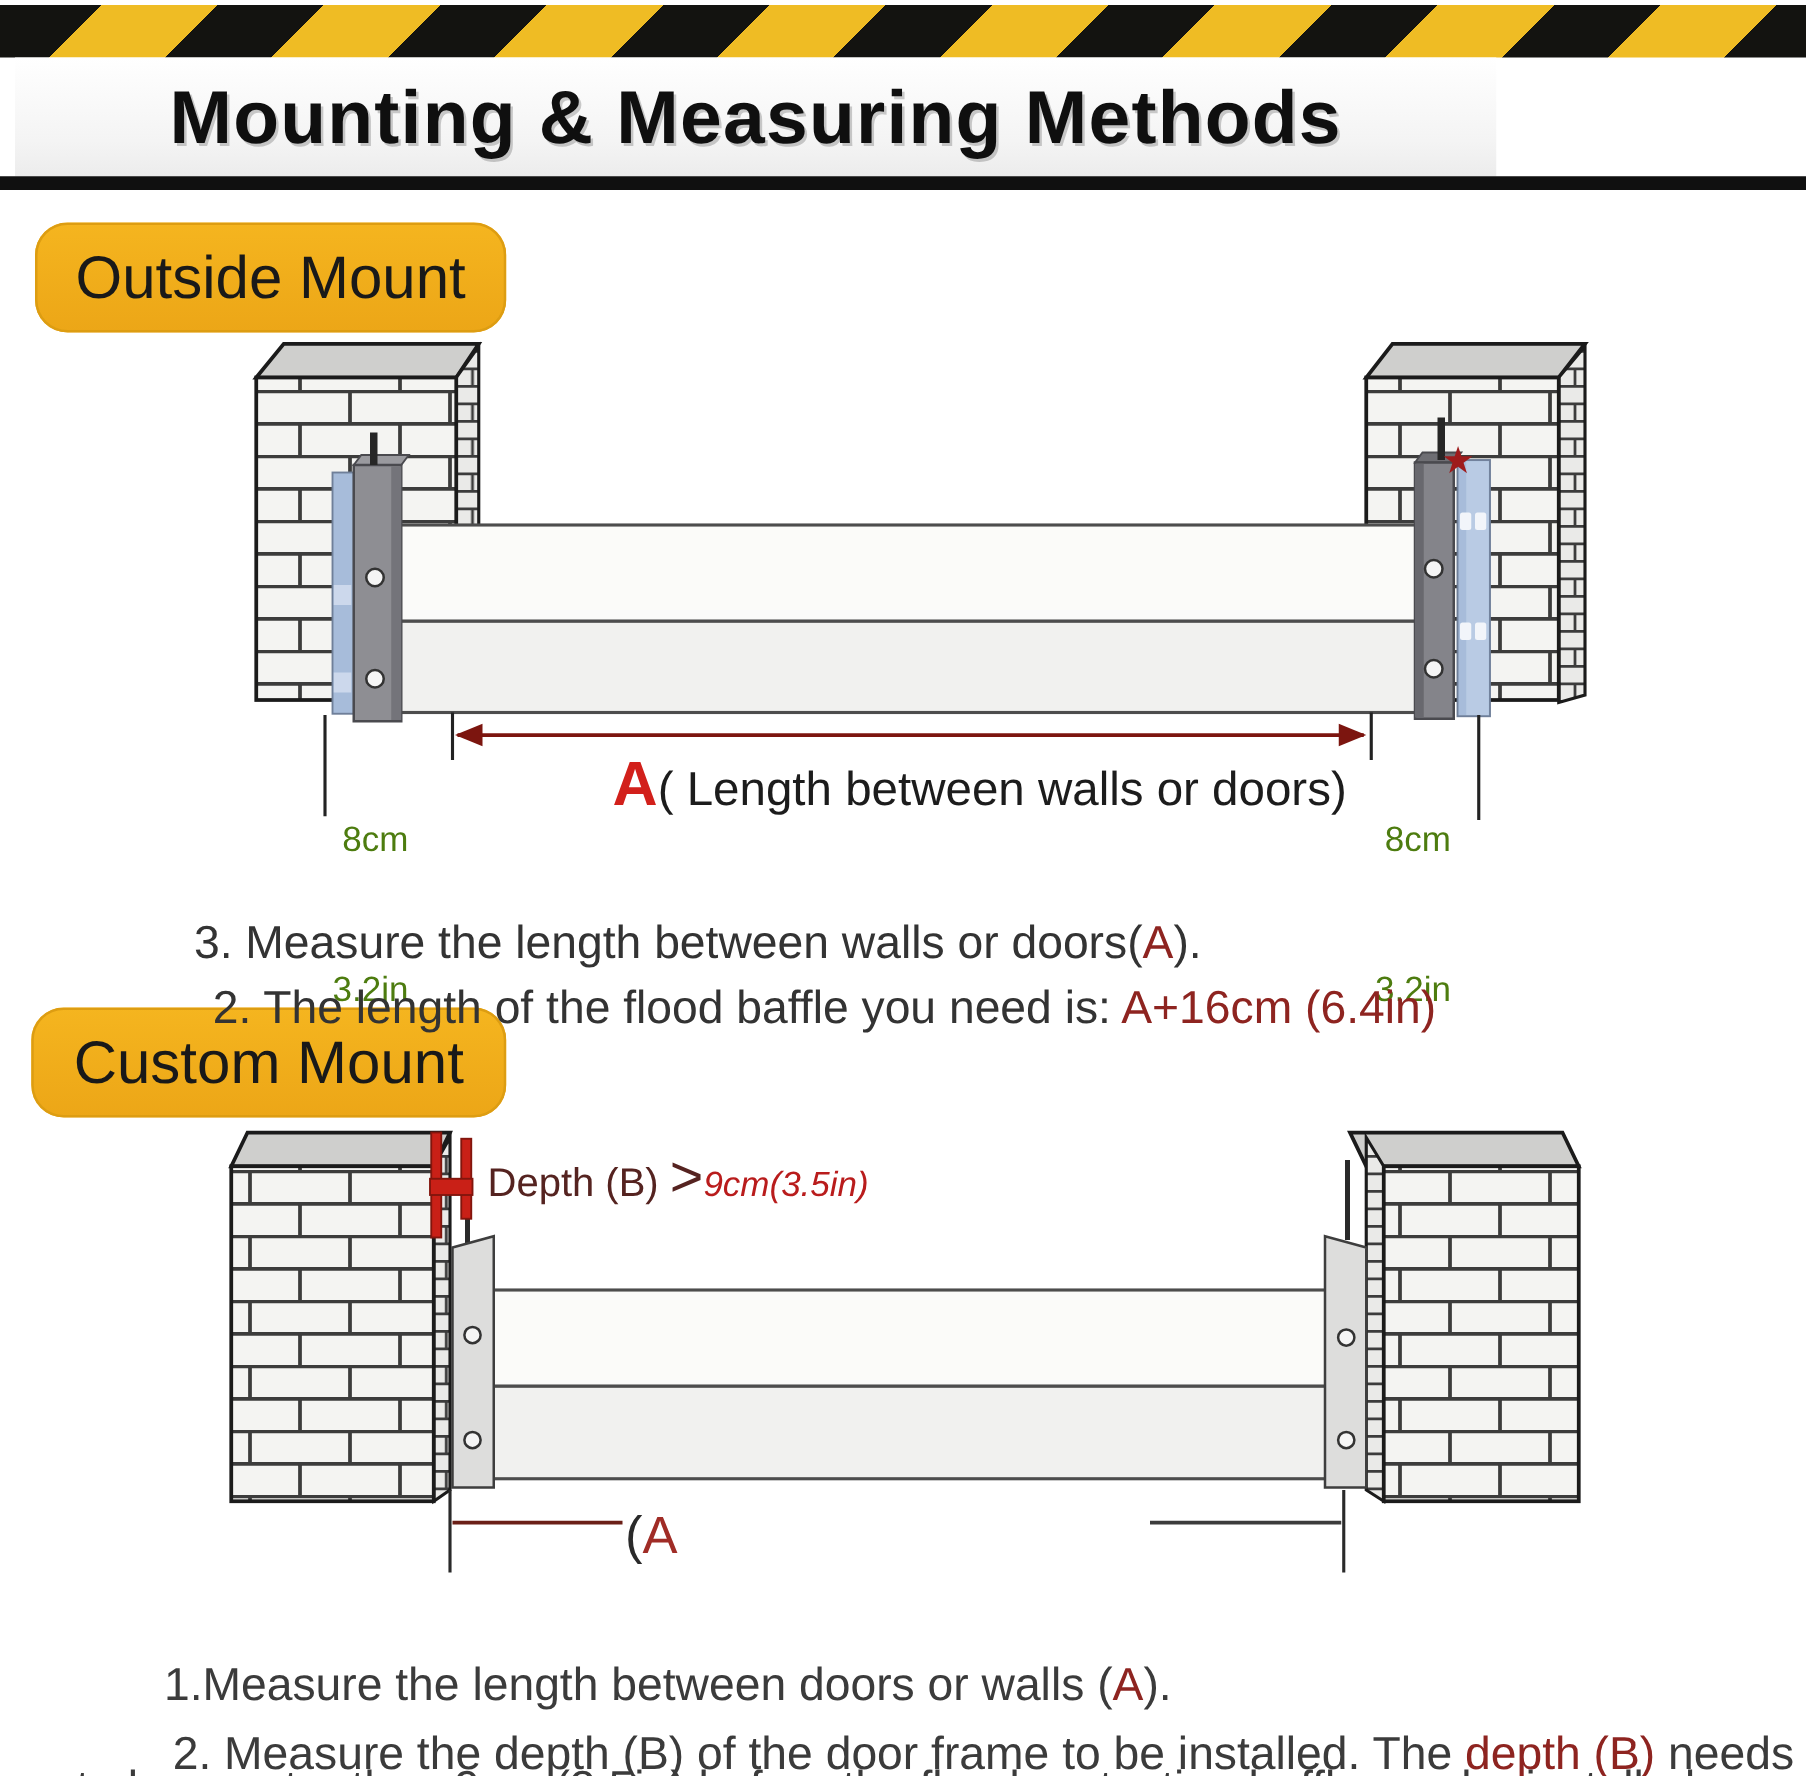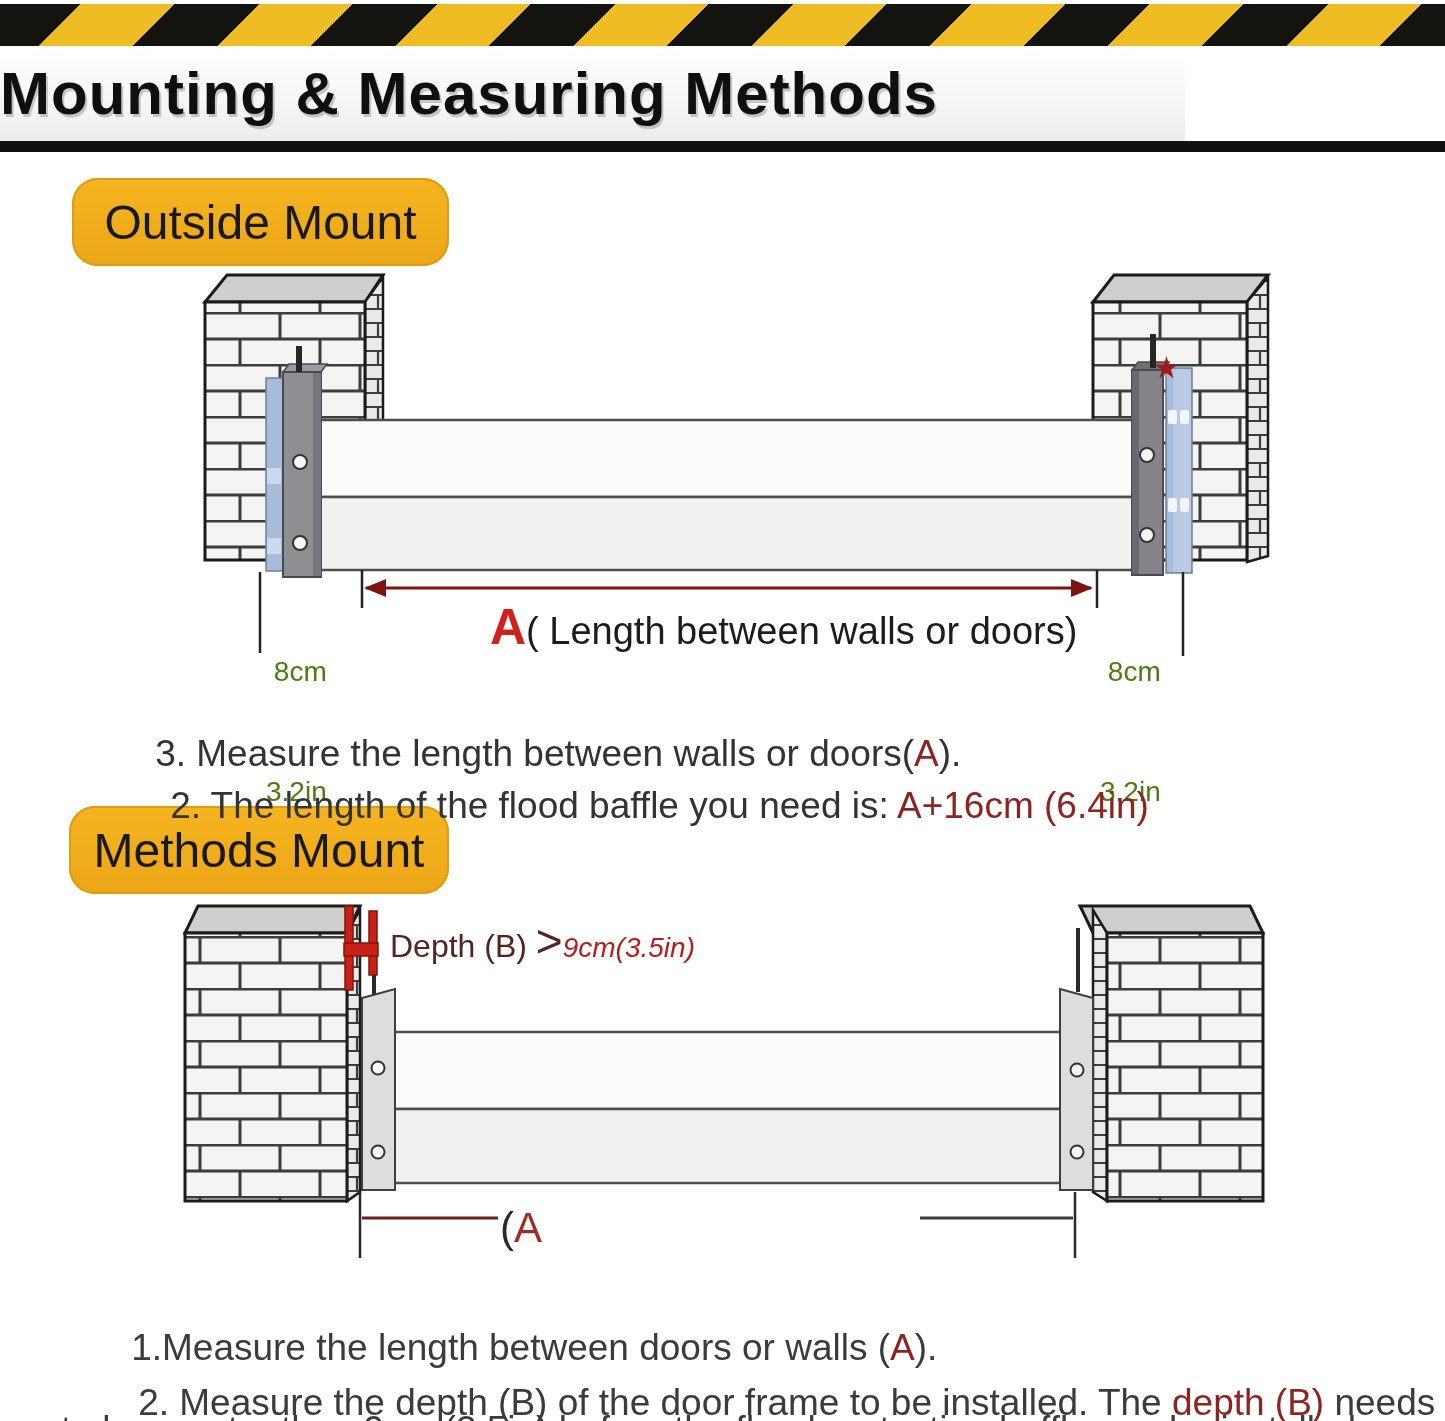--- a/index.html
+++ b/index.html
@@ -4,31 +4,31 @@
 <style>
   html,body{margin:0;padding:0;background:#ffffff;}
   .page{position:relative;width:1445px;height:1421px;background:#ffffff;overflow:hidden;
         font-family:"Liberation Sans", sans-serif;color:#2f2f2f;}
 
   
   .hazard{position:absolute;left:0;top:0;width:1445px;height:46px;
     background:
       linear-gradient(#ffffff,#ffffff) 0 0/100% 4px no-repeat,
       repeating-linear-gradient(135deg,#131310 0 60px,#efbc24 60px 126px);}
-  .titleband{position:absolute;left:0;top:46px;width:1185px;height:95px;
+  .titleband{position:absolute;left:12px;top:46px;width:1185px;height:95px;
     background:linear-gradient(180deg,#ffffff 0%,#f4f4f4 70%,#ececec 100%);
-    display:flex;align-items:center;}
+    display:flex;align-items:center;justify-content:center;}
   .title{font-size:60px;font-weight:700;letter-spacing:1px;color:#0f0f0f;
     text-shadow:2px 3px 0 rgba(110,110,110,.35);}
   .blackbar{position:absolute;left:0;top:141px;width:1445px;height:11px;background:#101010;}
 
   
   .badge{position:absolute;display:flex;align-items:center;justify-content:center;
     background:linear-gradient(180deg,#f5b51f,#eca617);border-radius:26px;
-    box-shadow:inset 0 0 0 2px #dd9d12;font-size:48px;color:#191919;margin-left:44px;}
+    box-shadow:inset 0 0 0 2px #dd9d12;font-size:48px;color:#191919;}
   .badge-out{left:28px;top:178px;width:377px;height:88px;}
   .badge-in{left:25px;top:806px;width:380px;height:88px;}
 
   
   .art{position:absolute;left:0;top:0;width:1445px;height:1421px;z-index:1;}
 
   
   .ov{position:absolute;z-index:2;white-space:pre;}
   .dimblock{font-size:28px;line-height:40px;color:#4d7c0f;text-align:right;}
   .dim-left{left:266px;top:572px;}
@@ -60,21 +60,21 @@
 
 <div class="page">
 
   <div class="hazard"></div>
   <div class="titleband">
     <div class="title">Mounting &amp; Measuring Methods</div>
   </div>
   <div class="blackbar"></div>
 
   <div class="badge badge-out">Outside Mount</div>
-  <div class="badge badge-in">Methods Mount</div>
+  <div class="badge badge-in">Custom Mount</div>
 
   <svg class="art" viewBox="0 0 1445 1421">
     <defs>
       <pattern id="brick" patternUnits="userSpaceOnUse" width="80" height="52">
         <rect width="80" height="52" fill="#f4f4f2"></rect>
         <path d="M0 1H80 M0 27H80 M40 1V27 M0 27V53 M80 27V53" stroke="#3c3c3c" stroke-width="3" fill="none"></path>
       </pattern>
       <pattern id="brickSm" patternUnits="userSpaceOnUse" width="42" height="28">
         <rect width="42" height="28" fill="#eaeae8"></rect>
         <path d="M0 1H42 M0 15H42 M21 1V15 M0 15V29 M42 15V29" stroke="#3c3c3c" stroke-width="2.2" fill="none"></path>

